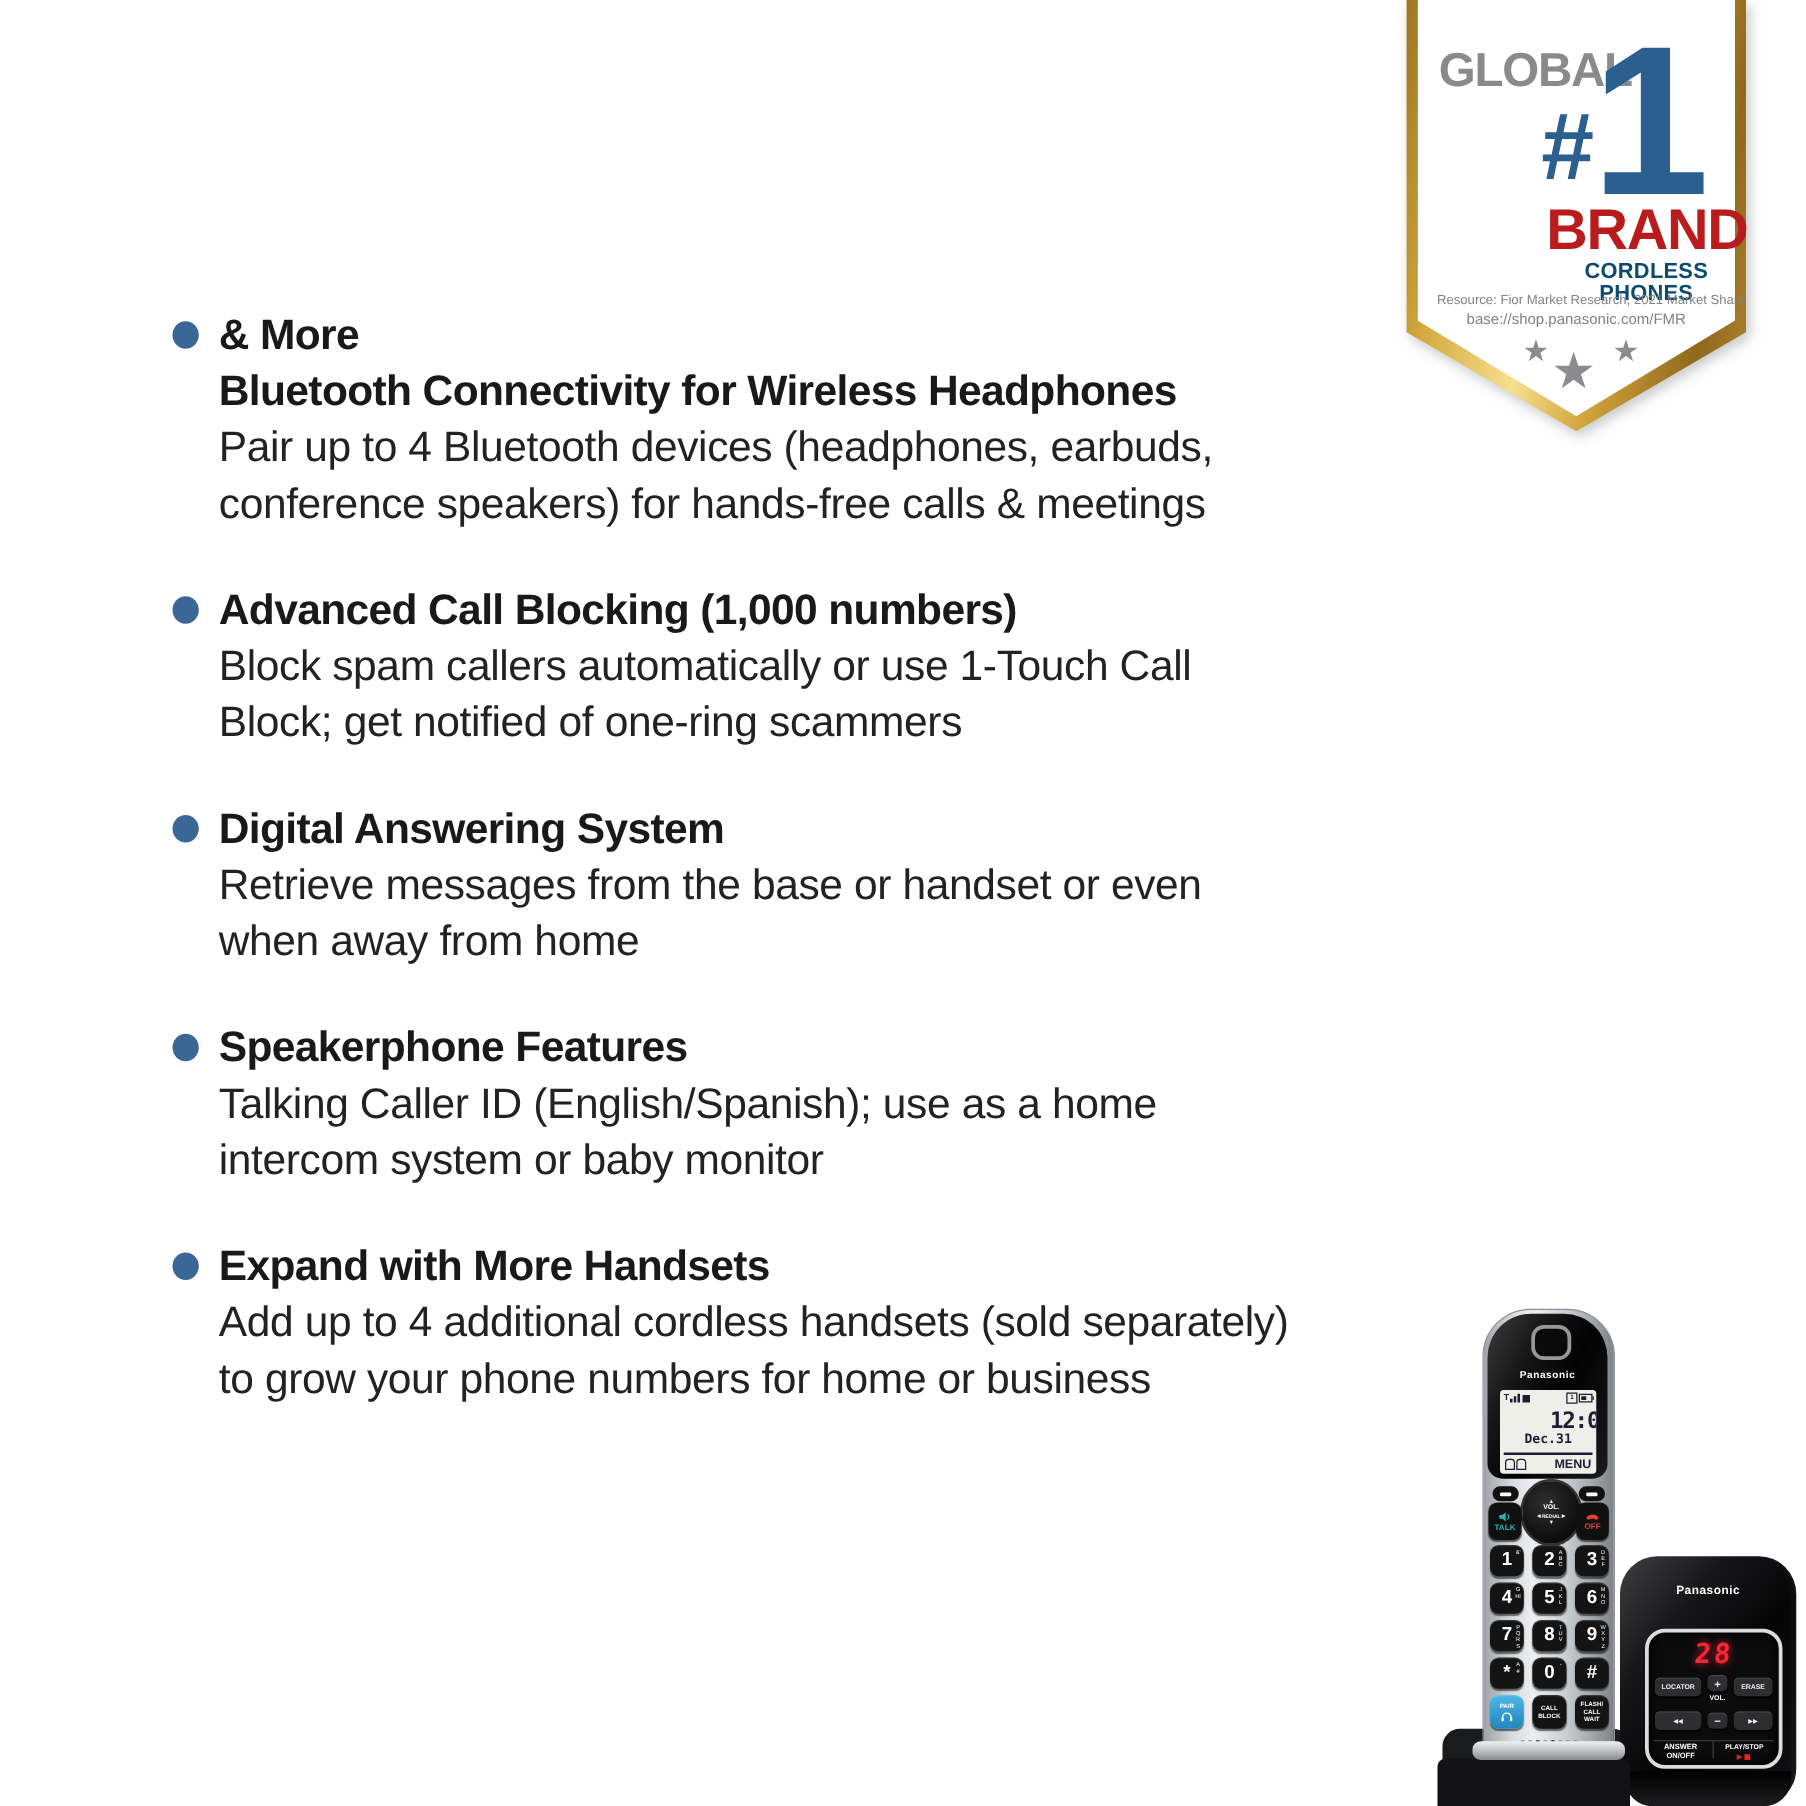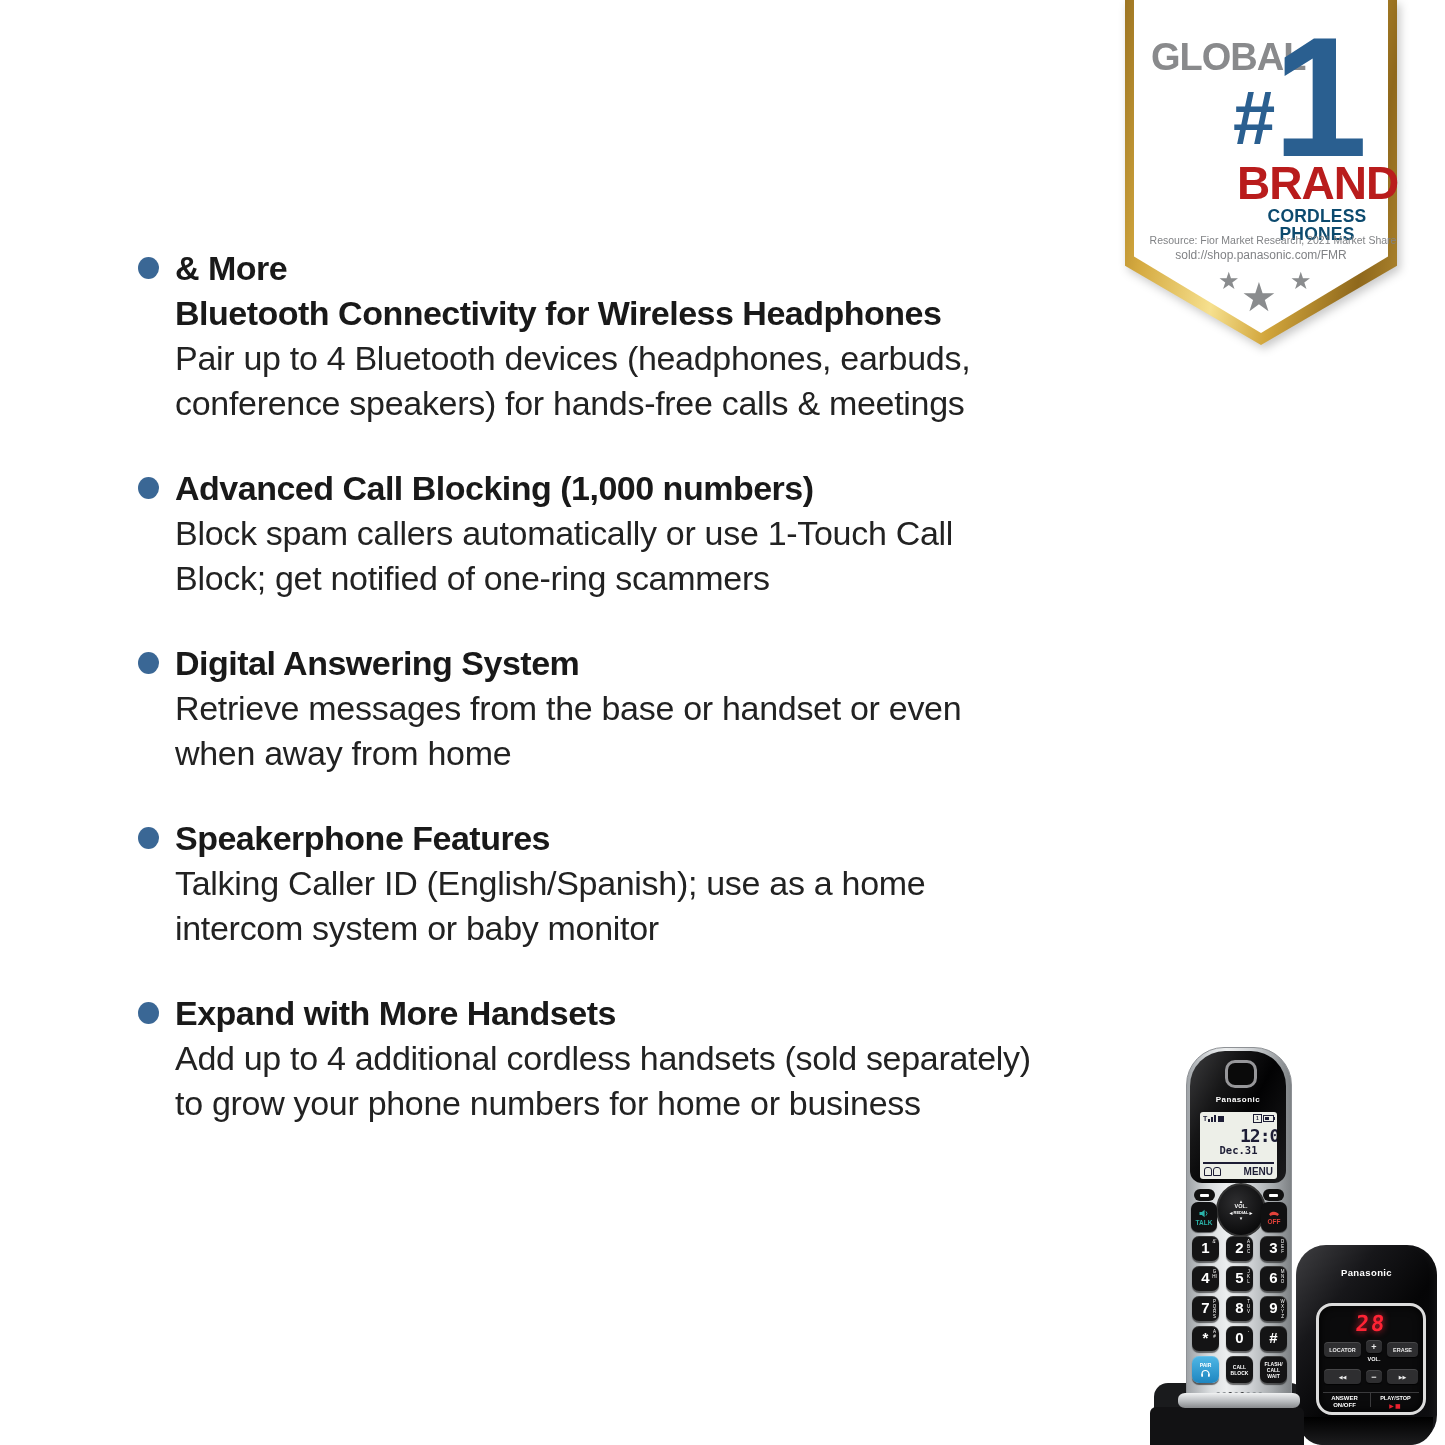--- a/index.html
+++ b/index.html
@@ -165,21 +165,21 @@
 
   <div class="badge">
     <div class="badge-outer"></div>
     <div class="badge-inner"></div>
     <div class="bd-global">GLOBAL</div>
     <div class="bd-hash">#</div>
     <div class="bd-one">1</div>
     <div class="bd-brand">BRAND</div>
     <div class="bd-cat">CORDLESS PHONES</div>
     <div class="bd-res1">Resource: Fior Market Research, 2021 Market Share</div>
-    <div class="bd-res2">sold://shop.panasonic.com/FMR</div>
+    <div class="bd-res2">base://shop.panasonic.com/FMR</div>
     <div class="star star-l">★</div>
     <div class="star star-m">★</div>
     <div class="star star-r">★</div>
   </div>
 
   <div class="phone">
 
     <div class="cradle"></div>
 
     <div class="base">

